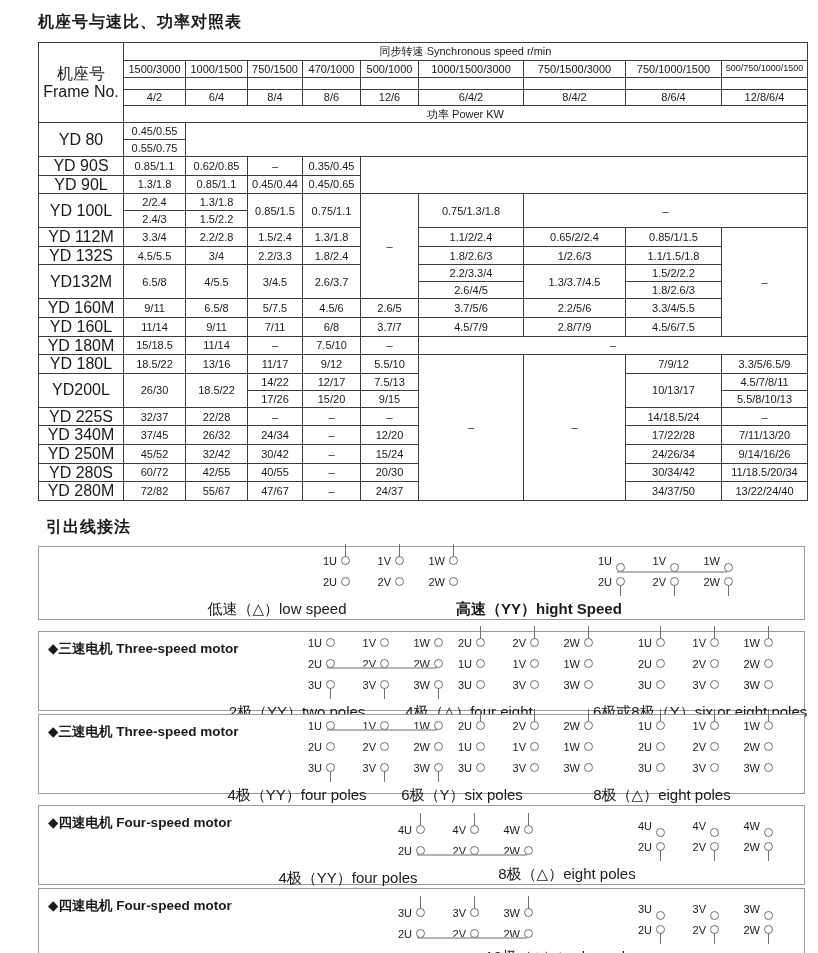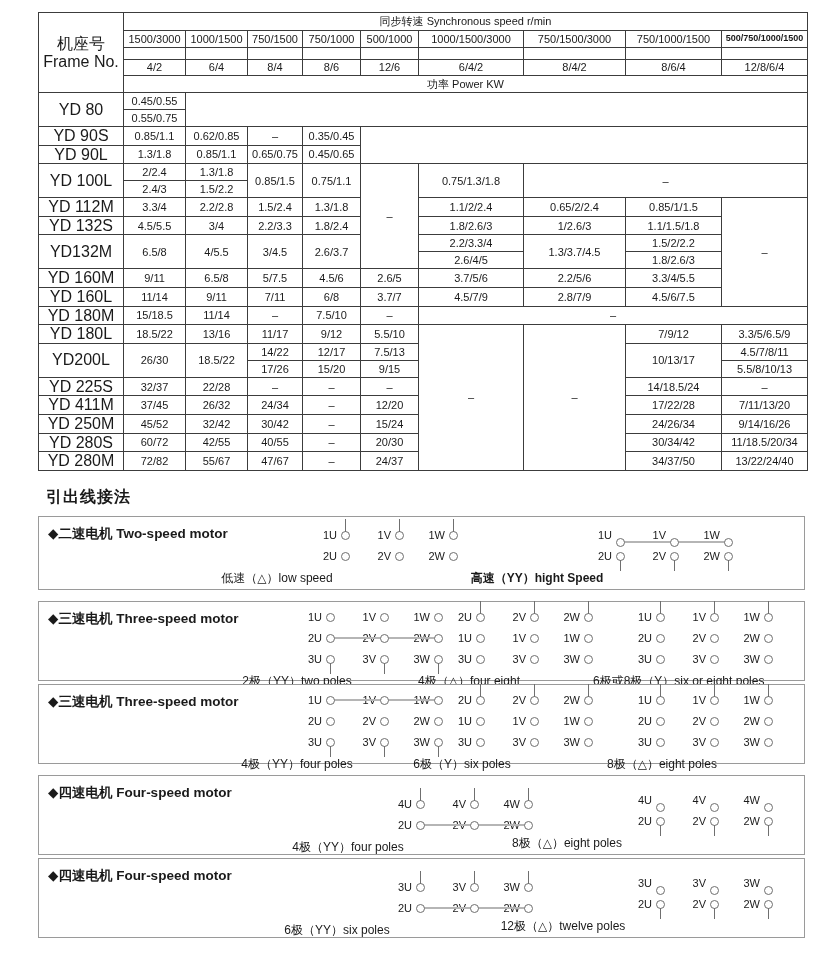--- a/index.html
+++ b/index.html
@@ -31,21 +31,21 @@
     box-sizing:border-box;
   }
   .dbox + .dbox{margin-top:3px;}
   .dbox.gap-lg{margin-top:11px;}
   .dlabel{
     position:absolute;left:9px;top:8px;font-size:13.5px;font-weight:bold;
     white-space:nowrap;
   }
   .dgroup{position:absolute;}
   .trow{
-    position:relative;display:flex;height:21px;align-items:center;width:162px;
+    position:relative;display:flex;height:21px;align-items:flex-start;width:162px;
   }
   .term{display:inline-flex;align-items:center;width:54px;}
   .tlabel{
     flex:1;text-align:right;font-size:11px;padding-right:4px;white-space:nowrap;
   }
   .circ{
     position:relative;width:9px;height:9px;border:1px solid #6f6f6f;
     border-radius:50%;background:#fff;box-sizing:border-box;flex:0 0 9px;z-index:1;
   }
   .trow.up .circ::before{
@@ -54,28 +54,29 @@
   .trow.down .circ::after{
     content:"";position:absolute;left:3px;top:100%;width:1px;height:11px;background:#6f6f6f;
   }
   .trow.low .circ,.trow.linklow .circ{transform:translateY(7px);}
   .linkline{
     position:absolute;left:46px;right:6px;top:50%;margin-top:-1px;height:2px;
     background:#b5b5b5;z-index:0;
   }
   .trow.linklow .linkline{margin-top:6px;}
   .gcap{
-    position:relative;margin-top:3px;font-size:12px;white-space:nowrap;
+    position:relative;margin-top:3px;font-size:15px;white-space:nowrap;
     text-align:center;width:162px;
   }
 </style>
 </head>
 <body>
 
 <div class="content">
+  <h1 class="doc-title">机座号与速比、功率对照表</h1>
 
   <table class="cmp">
     <colgroup>
         <col style="width: 85px;">
         <col style="width: 62px;">
         <col style="width: 62px;">
         <col style="width: 55px;">
         <col style="width: 58px;">
         <col style="width: 58px;">
         <col style="width: 105px;">
@@ -86,26 +87,26 @@
     <tbody>
         <tr style="height: 18px;">
           <td class="frame-col" rowspan="5">机座号
 Frame No.</td>
           <td colspan="9">同步转速 Synchronous speed r/min</td>
         </tr>
         <tr style="height: 17px;">
           <td>1500/3000</td>
           <td>1000/1500</td>
           <td>750/1500</td>
-          <td>750/1000</td>
+          <td>470/1000</td>
           <td>500/1000</td>
           <td>1000/1500/3000</td>
           <td>750/1500/3000</td>
           <td>750/1000/1500</td>
-          <td style="font-size: 9px; font-weight: bold;">500/750/1000/1500</td>
+          <td style="font-size: 9px;">500/750/1000/1500</td>
         </tr>
         <tr style="height: 12px;">
           <td></td>
           <td></td>
           <td></td>
           <td></td>
           <td></td>
           <td></td>
           <td></td>
           <td></td>
@@ -138,21 +139,21 @@
           <td>0.85/1.1</td>
           <td>0.62/0.85</td>
           <td>–</td>
           <td>0.35/0.45</td>
           <td colspan="5" rowspan="2"></td>
         </tr>
         <tr style="height: 17px;">
           <td class="frame-col">YD 90L</td>
           <td>1.3/1.8</td>
           <td>0.85/1.1</td>
-          <td>0.65/0.75</td>
+          <td>0.45/0.44</td>
           <td>0.45/0.65</td>
         </tr>
         <tr style="height: 17px;">
           <td class="frame-col" rowspan="2">YD 100L</td>
           <td>2/2.4</td>
           <td>1.3/1.8</td>
           <td rowspan="2">0.85/1.5</td>
           <td rowspan="2">0.75/1.1</td>
           <td rowspan="6">–</td>
           <td rowspan="2">0.75/1.3/1.8</td>
@@ -260,21 +261,21 @@
           <td class="frame-col">YD 225S</td>
           <td>32/37</td>
           <td>22/28</td>
           <td>–</td>
           <td>–</td>
           <td>–</td>
           <td>14/18.5/24</td>
           <td>–</td>
         </tr>
         <tr style="height: 17px;">
-          <td class="frame-col">YD 411M</td>
+          <td class="frame-col">YD 340M</td>
           <td>37/45</td>
           <td>26/32</td>
           <td>24/34</td>
           <td>–</td>
           <td>12/20</td>
           <td>17/22/28</td>
           <td>7/11/13/20</td>
         </tr>
         <tr style="height: 17px;">
           <td class="frame-col">YD 250M</td>
@@ -306,21 +307,20 @@
           <td>34/37/50</td>
           <td>13/22/24/40</td>
         </tr>
       </tbody>
   </table>
 
   <h2 class="doc-title">引出线接法</h2>
 
   <div>
       <div class="dbox" style="height: 74px;">
-        <div class="dlabel">◆二速电机 Two-speed motor</div>
         <div class="dgroup" style="left: 257px; top: 8px;">
           <div class="trow up">
             <span class="term">
               <span class="tlabel">1U</span>
               <span class="circ"></span>
             </span>
             <span class="term">
               <span class="tlabel">1V</span>
               <span class="circ"></span>
             </span>

